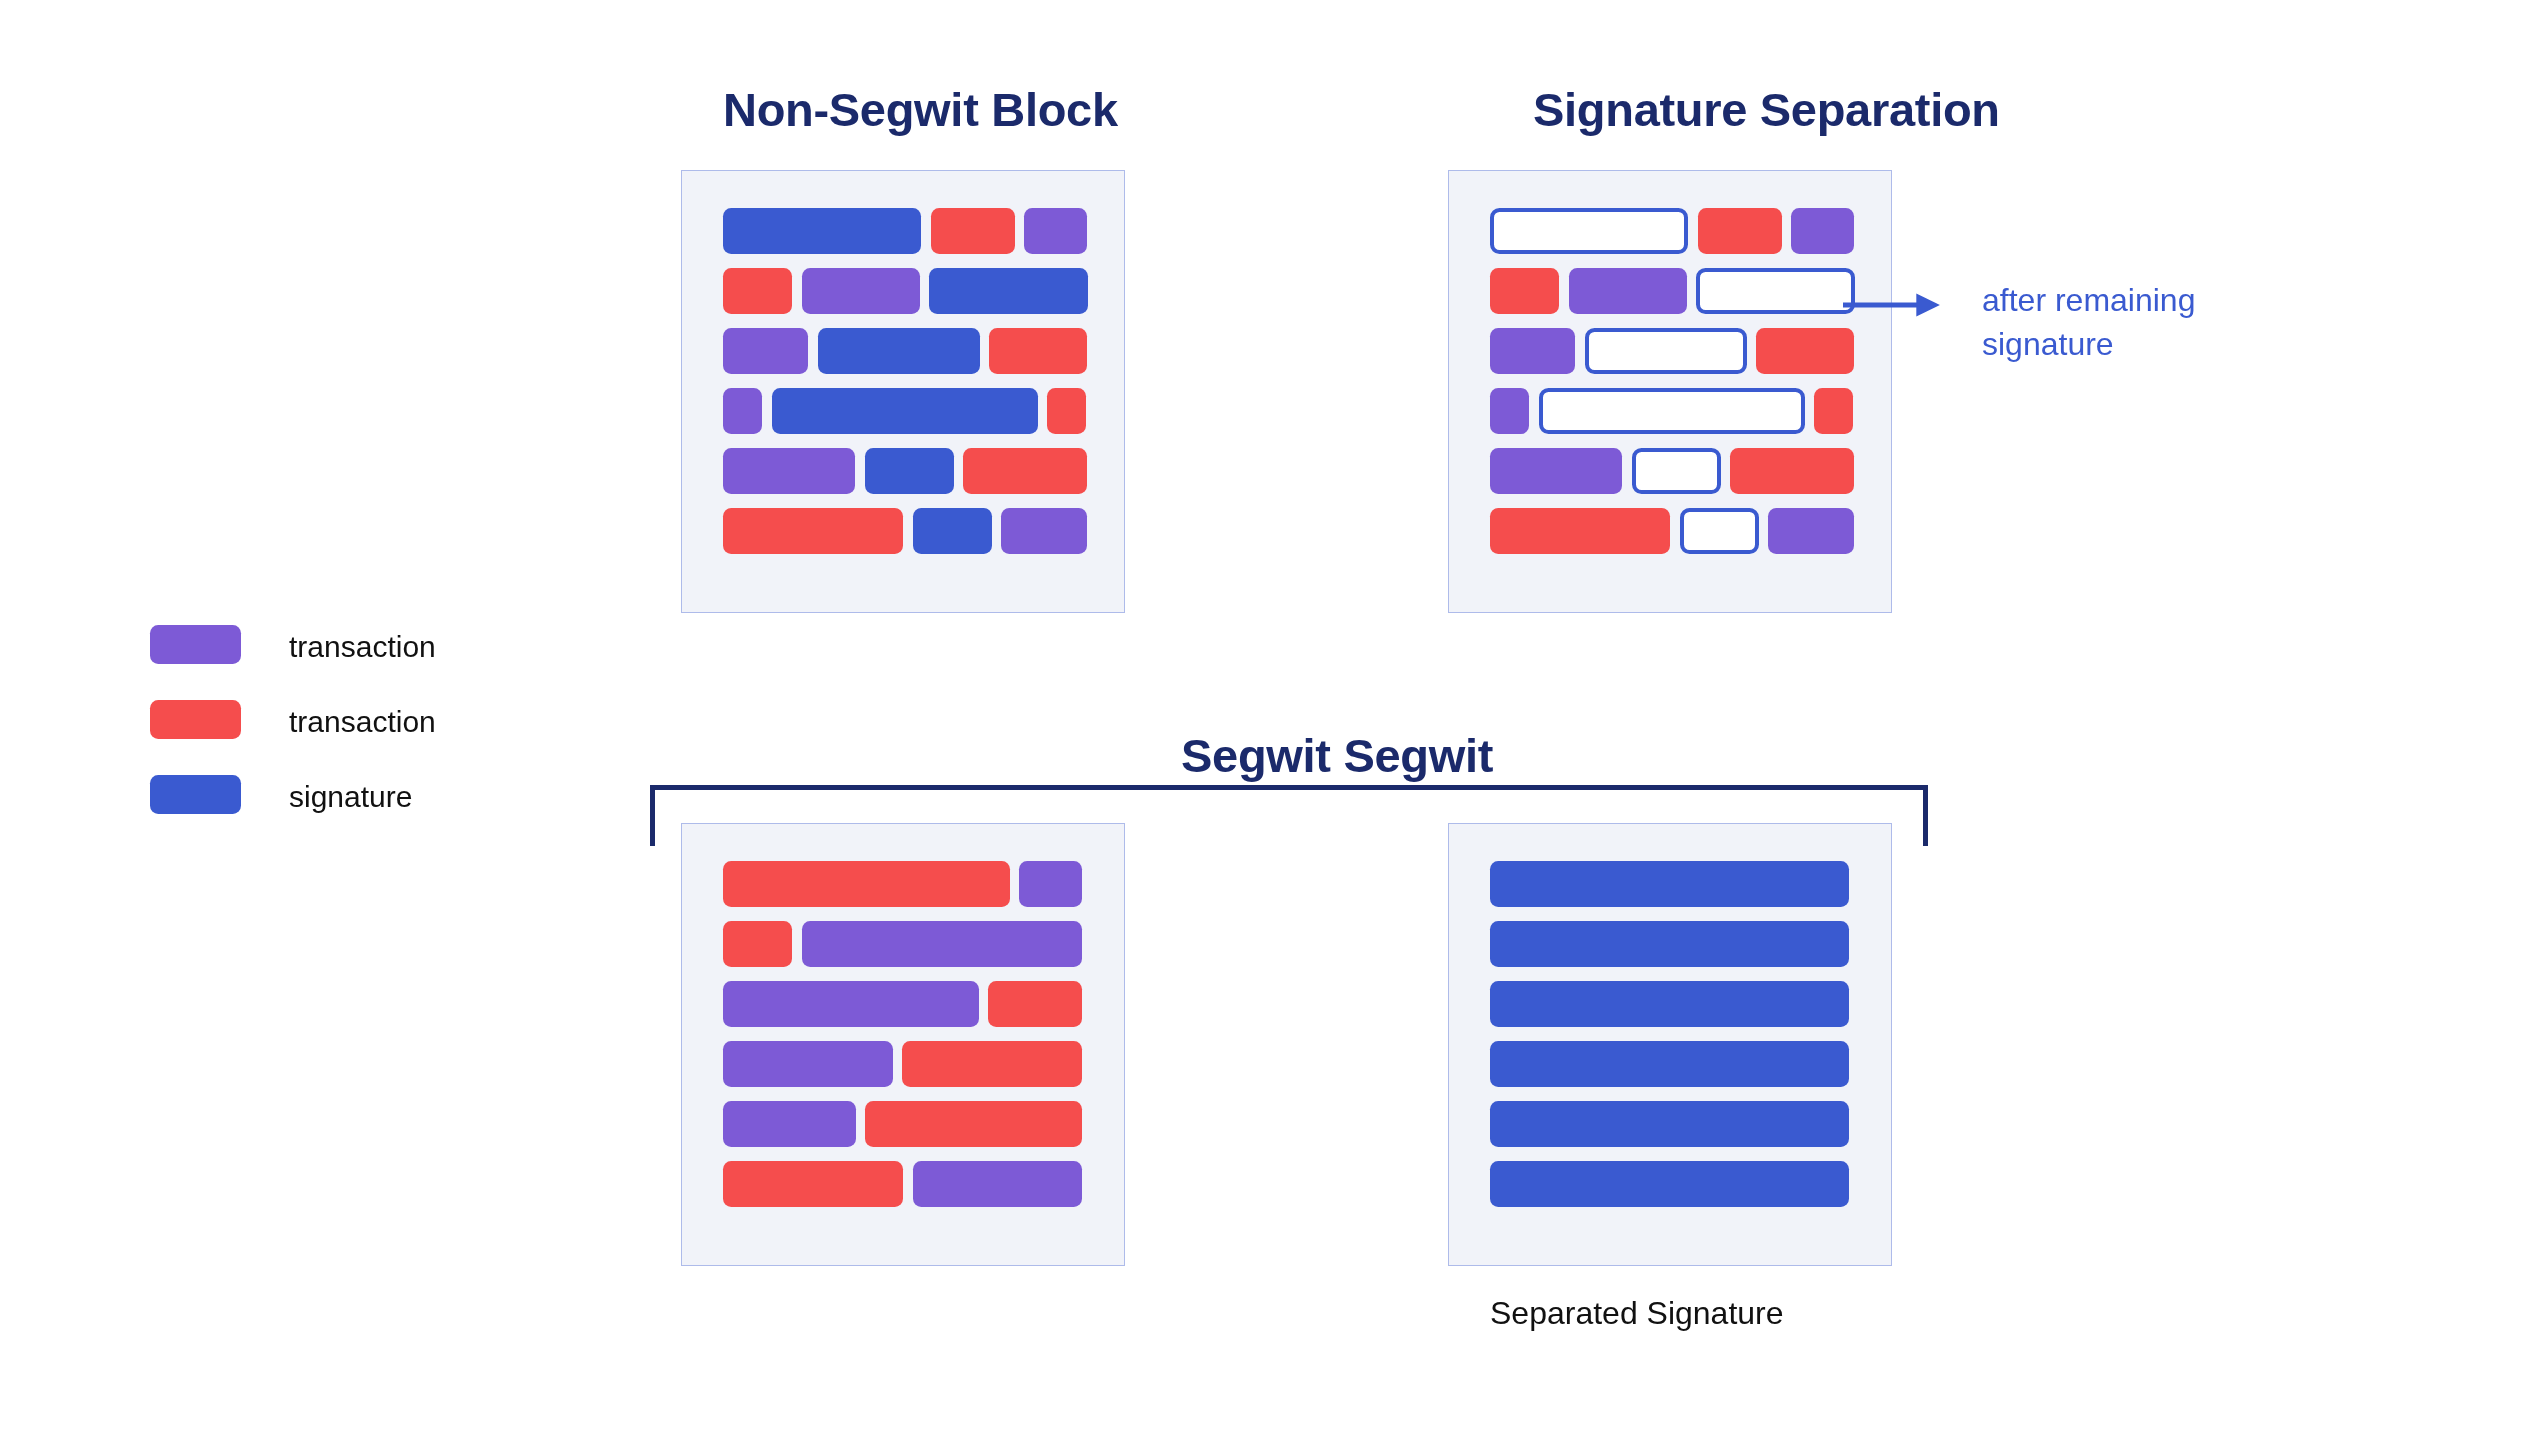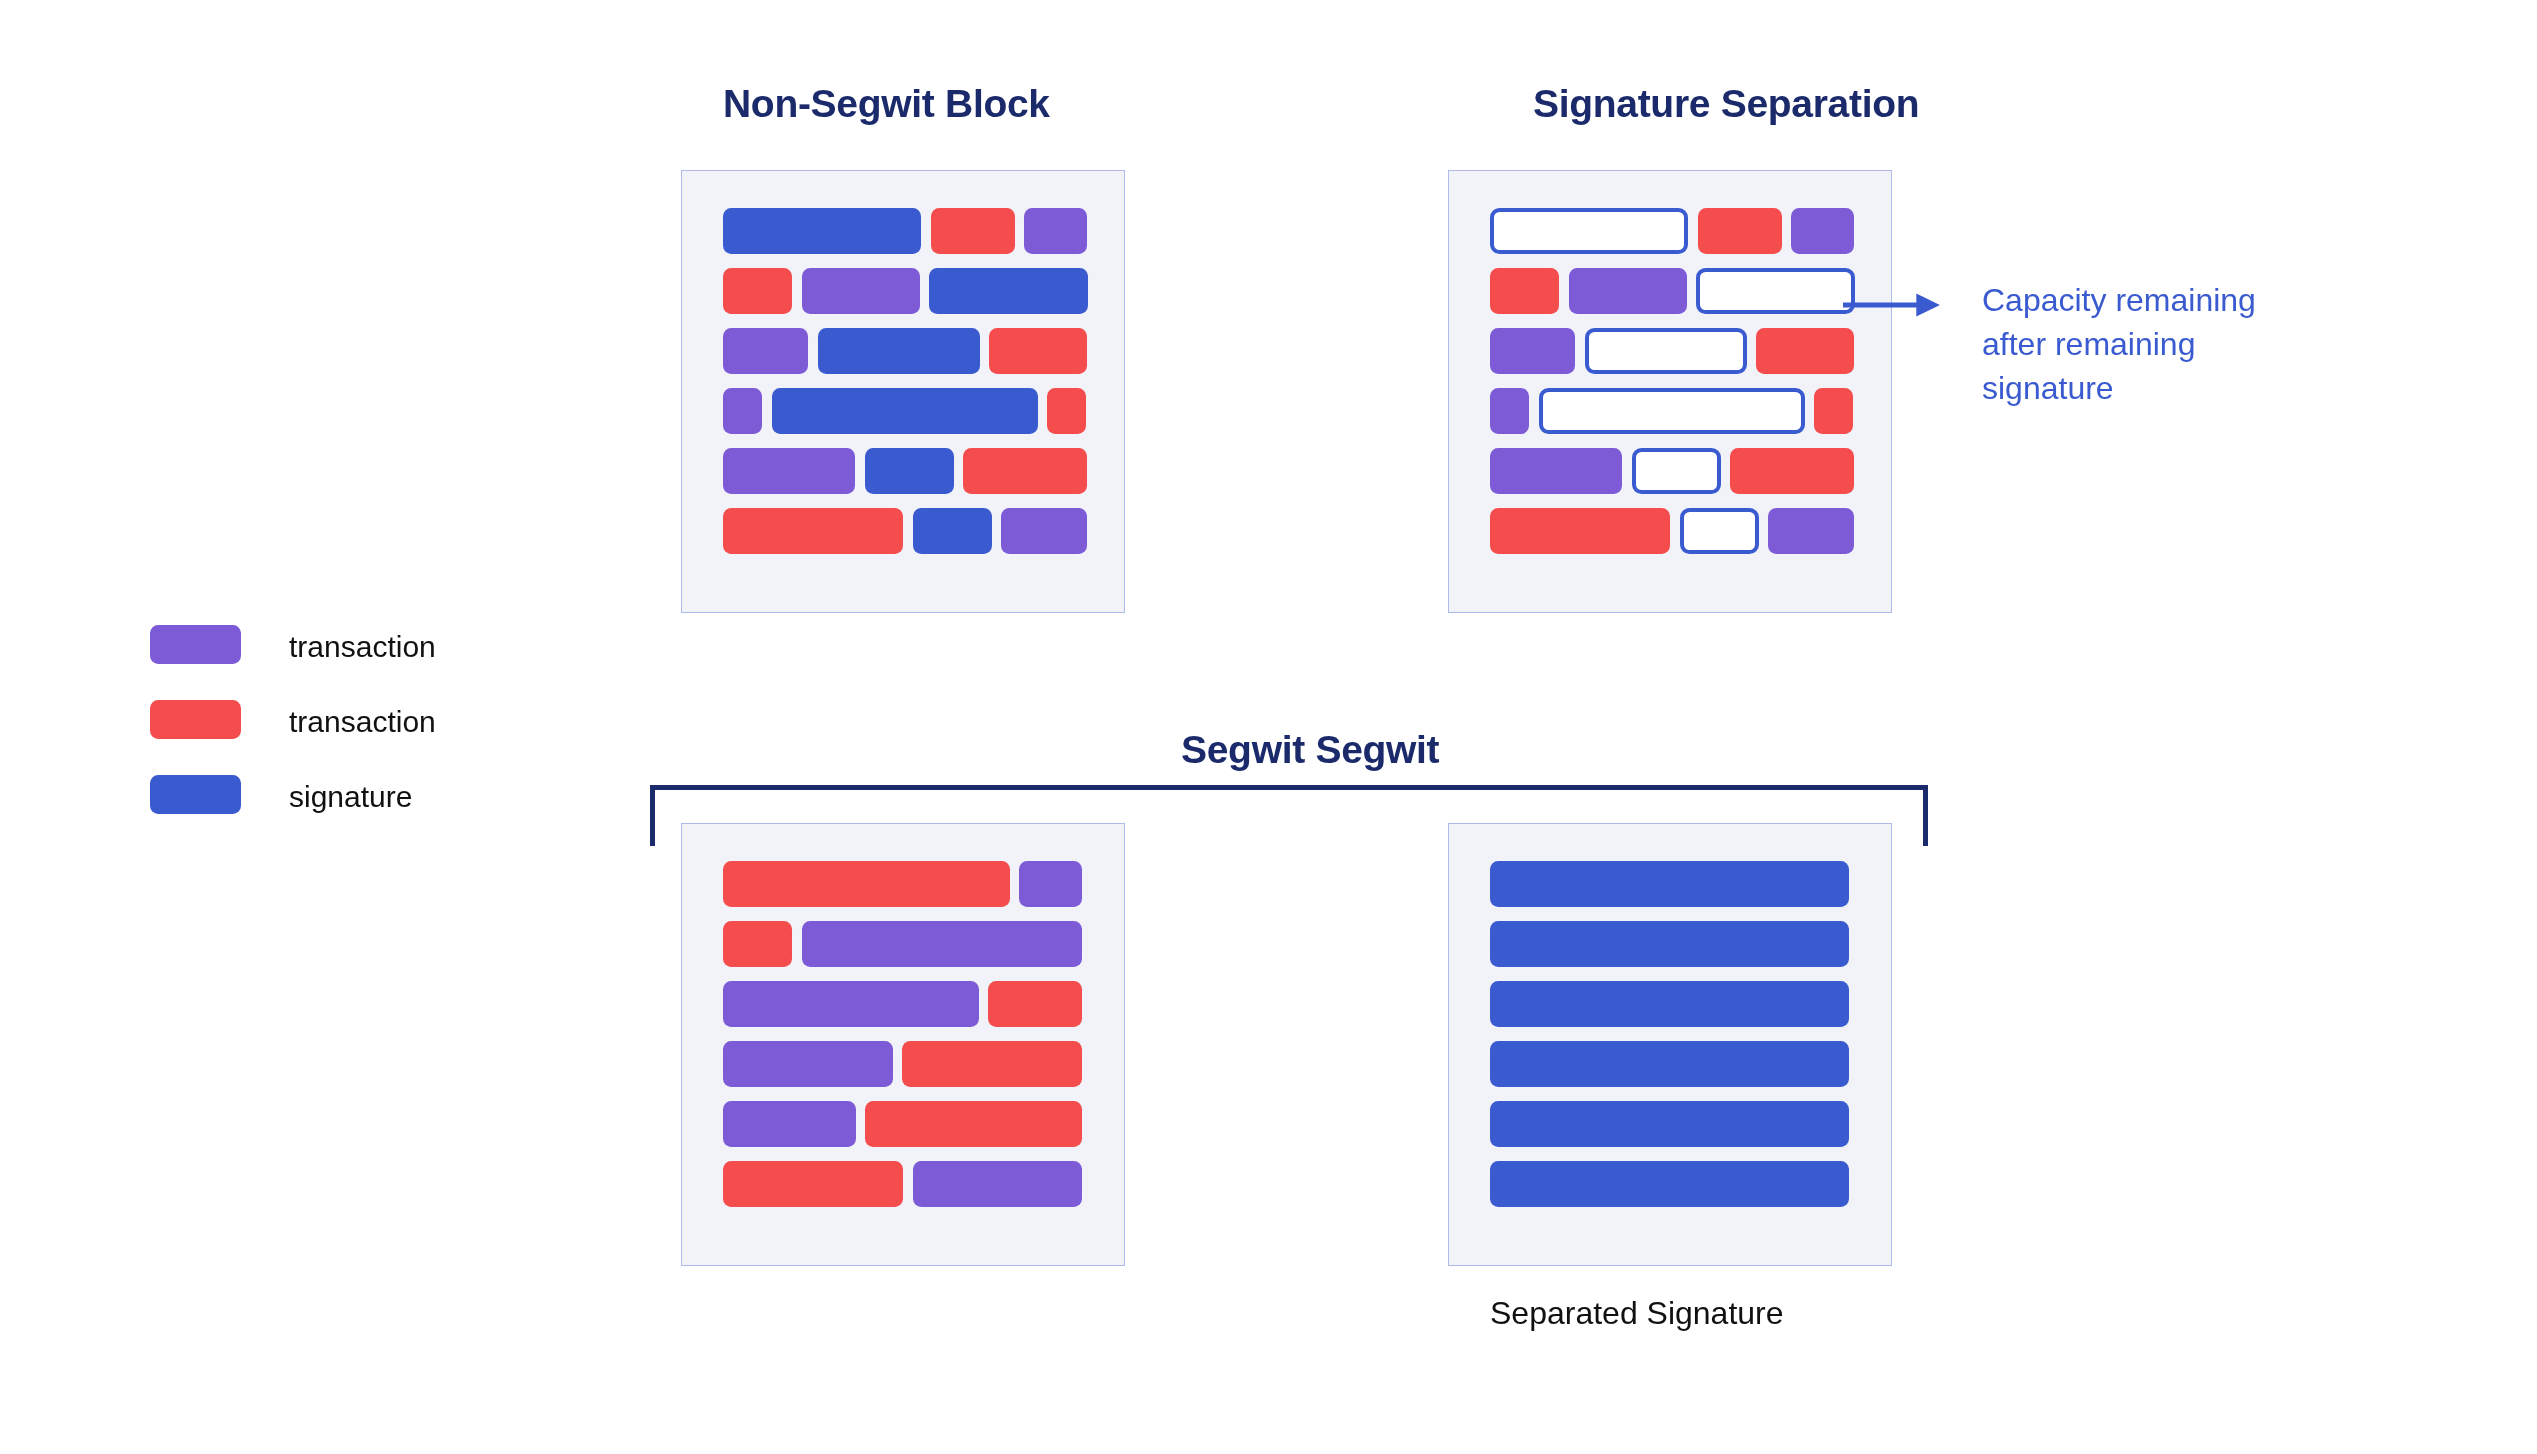--- a/index.html
+++ b/index.html
@@ -12,21 +12,21 @@
     height: 1455px;
     position: relative;
     font-family: "Liberation Sans", sans-serif;
     overflow: hidden;
   }
 
   
   .block-title {
     position: absolute;
     color: #1b2a6b;
-    font-size: 39px;
+    font-size: 47px;
     font-weight: bold;
     letter-spacing: -0.3px;
     white-space: nowrap;
   }
 
   
   .panel {
     position: absolute;
     background: #f1f3f9;
     border: 1.9px solid #aebbea;
@@ -239,21 +239,20 @@
       </div>
     </div>
 </div>
 
 <svg class="callout-arrow" width="102" height="36" viewBox="0 0 160 56">
   <line x1="0" y1="28" x2="122" y2="28" stroke="#3a5ad0" stroke-width="8"></line>
   <polygon points="115,10 152,28 115,46" fill="#3a5ad0"></polygon>
 </svg>
 
 <div class="callout-text">
-  <div>Capacity remaining</div>
   <div>after remaining</div>
   <div>signature</div>
 </div>
 
 <div class="block-title" style="left:1181px; top:728px;">Segwit Segwit</div>
 
 <div class="bracket"></div>
 
 <div class="panel" style="left:681px; top:823px; width:444px; height:443px;">
   <div class="rows">

